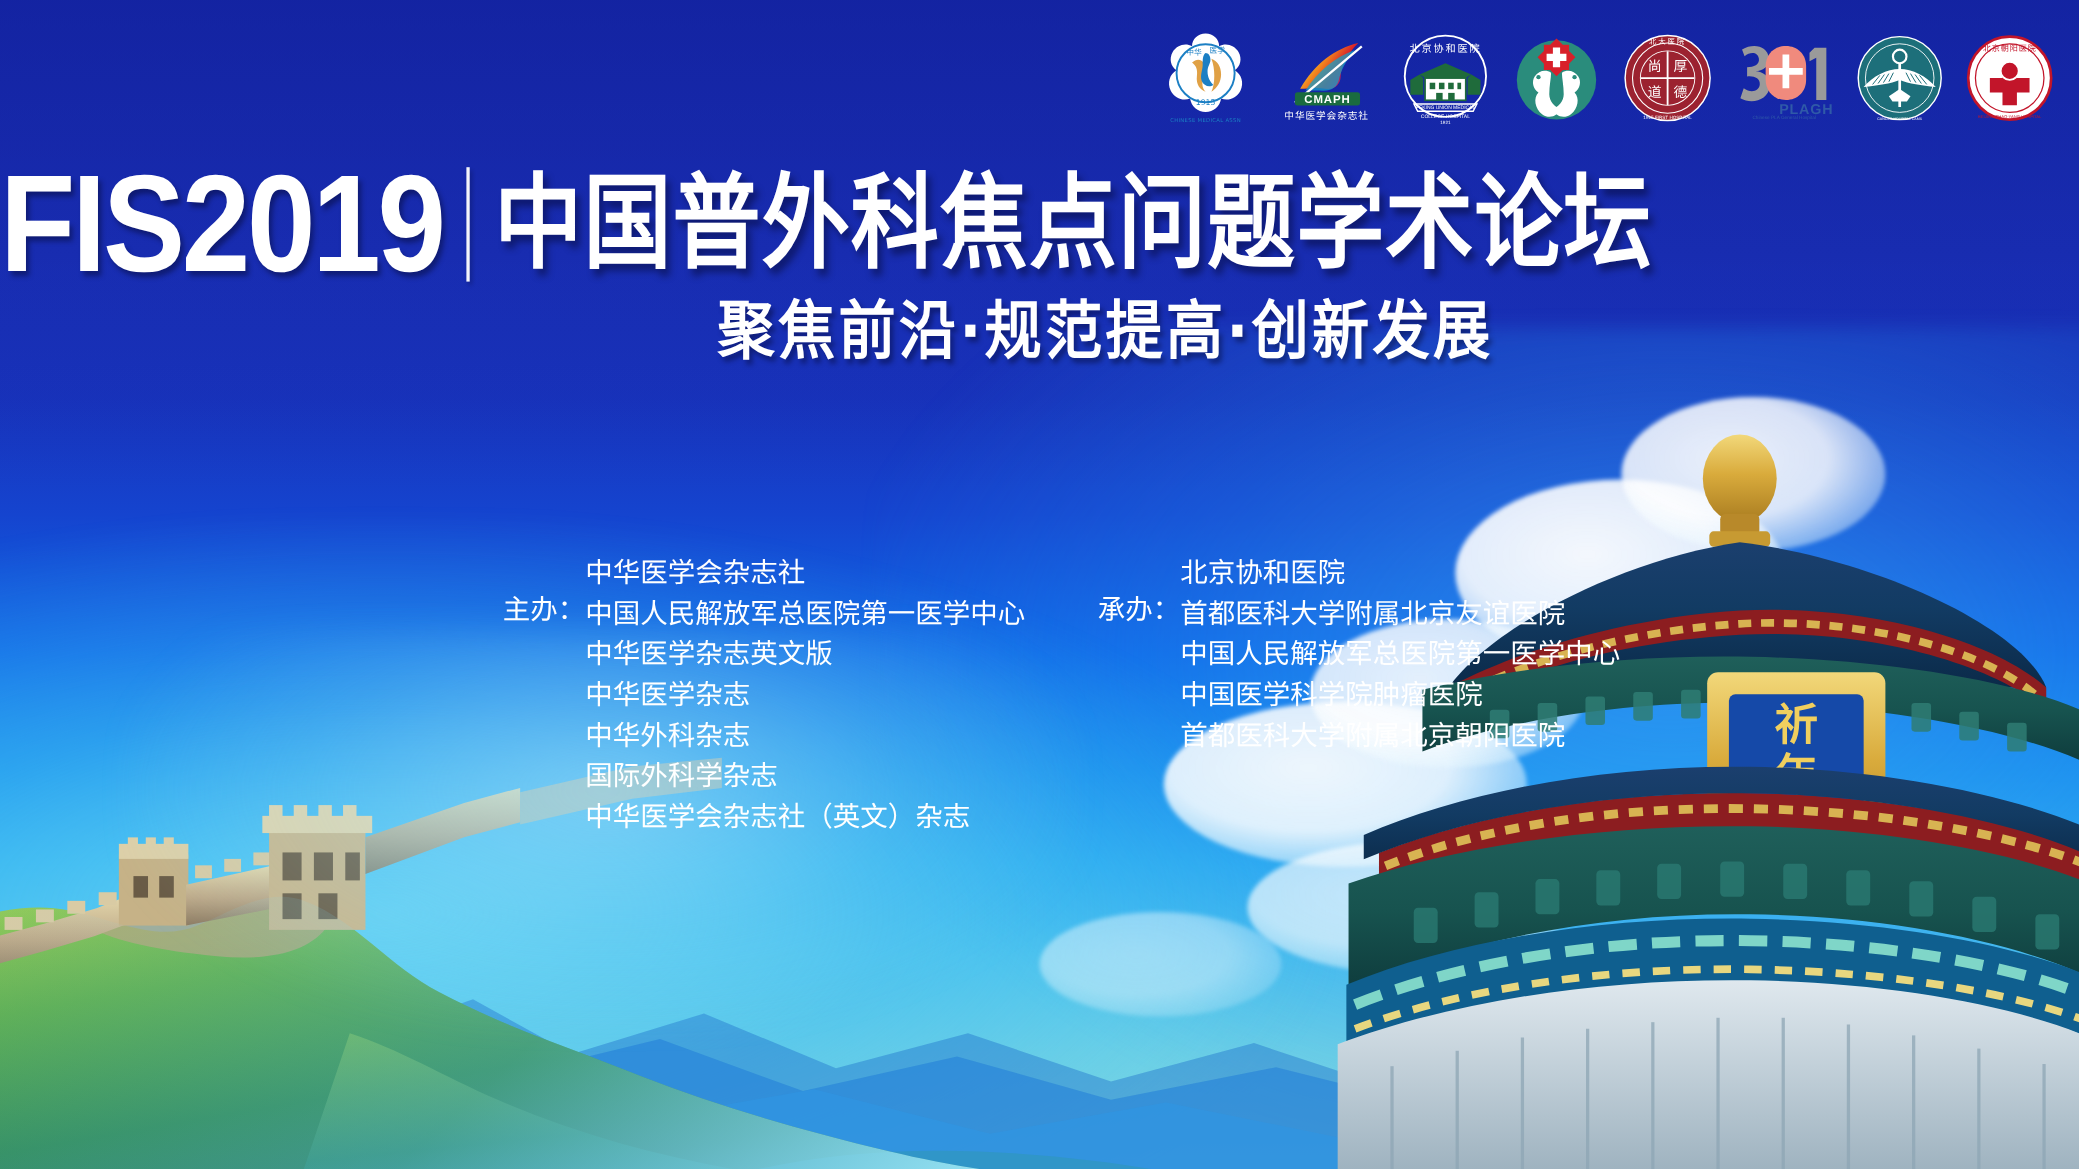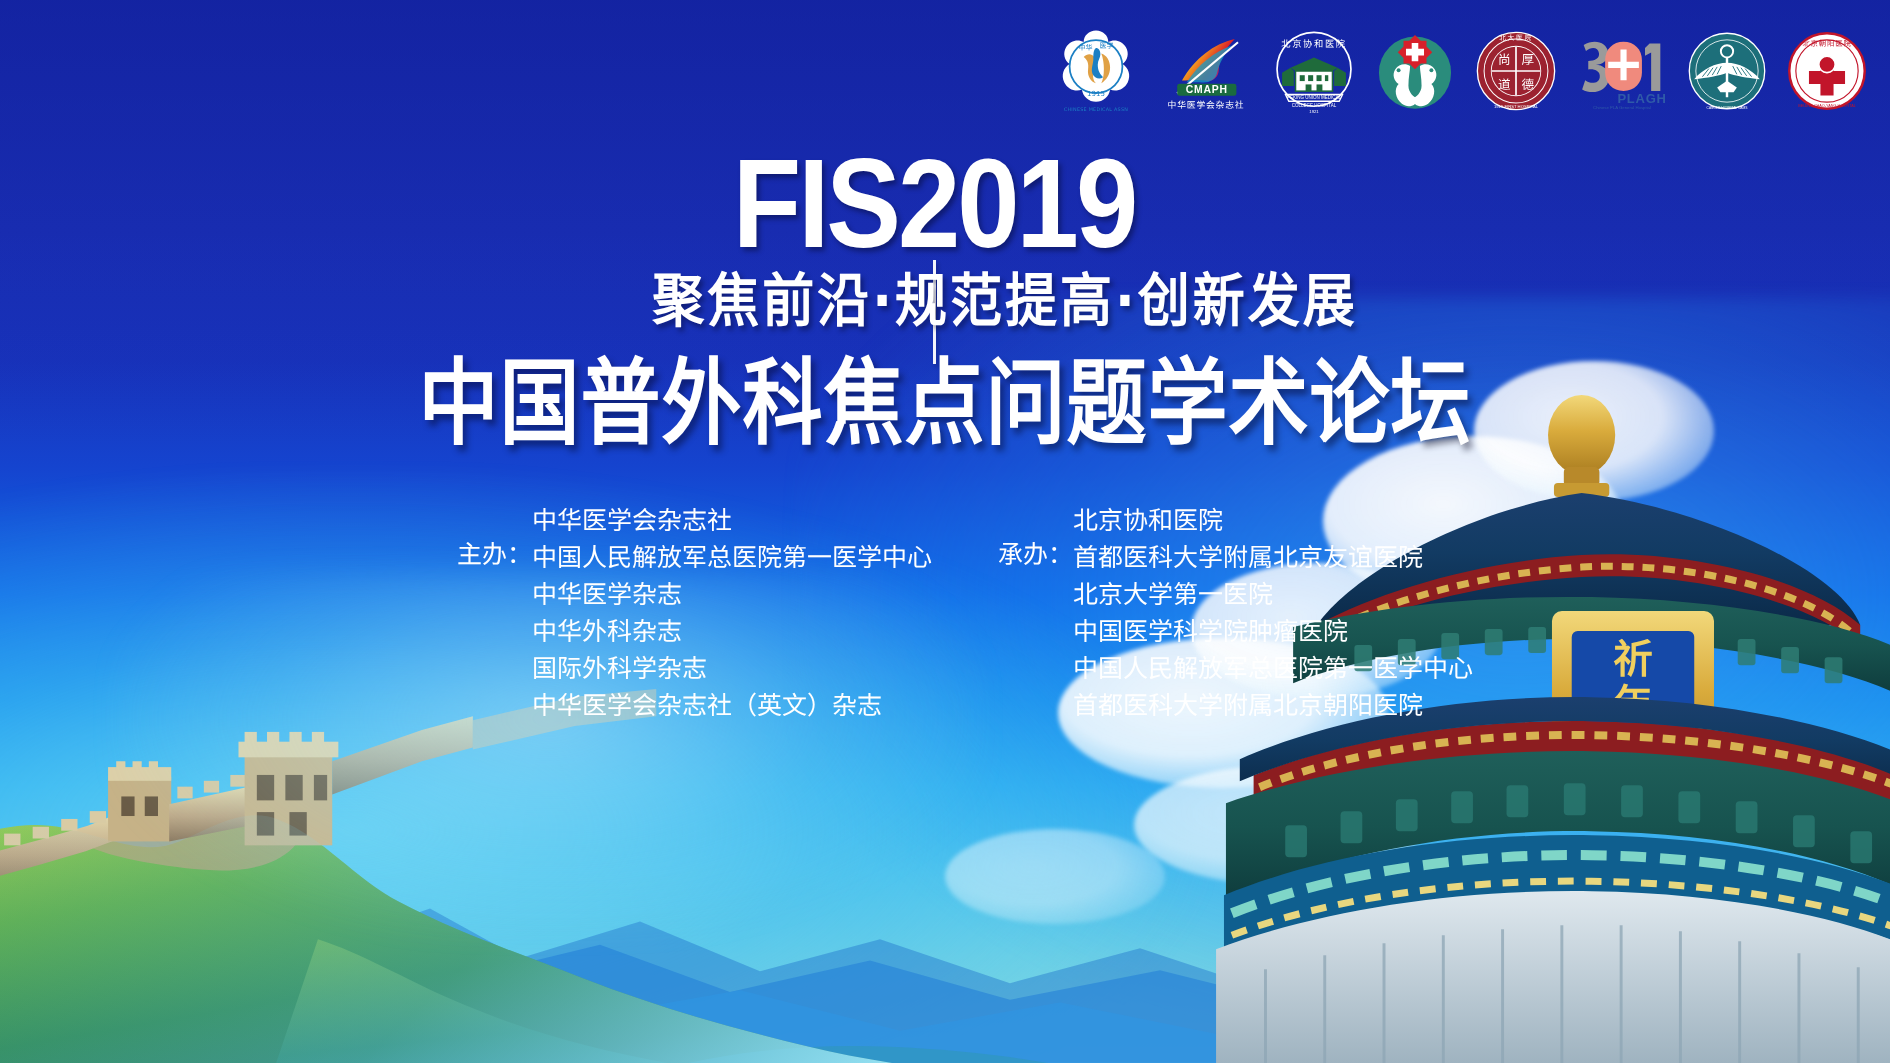--- a/index.html
+++ b/index.html
@@ -144,23 +144,21 @@
   .logo-item svg { display: block; }
 
   
   .title-row {
     position: absolute;
     top: 148px;
     left: 0;
     width: 100%;
     display: flex;
     align-items: center;
-    justify-content: center;
     z-index: 30;
-    flex-direction: column;
   }
   .fis-mark {
     font-family: "Liberation Sans", "DejaVu Sans", sans-serif;
     font-weight: 700;
     font-size: 112px;
     letter-spacing: -3px;
     color: #ffffff;
     line-height: 1;
     text-shadow: 3px 4px 5px rgba(0,0,20,.38);
     transform: scaleY(1.12);
@@ -661,33 +659,33 @@
   <div class="subtitle">聚焦前沿·规范提高·创新发展</div>
 
 
   <div class="orgs">
 
     <div class="org-col">
       <div class="org-label">主办：</div>
       <ul class="org-list">
         <li>中华医学会杂志社</li>
         <li>中国人民解放军总医院第一医学中心</li>
+        <li>中华医学杂志英文版</li>
         <li>中华医学杂志</li>
         <li>中华外科杂志</li>
         <li>国际外科学杂志</li>
         <li>中华医学会杂志社（英文）杂志</li>
       </ul>
     </div>
 
     <div class="org-col col-right">
       <div class="org-label">承办：</div>
       <ul class="org-list">
         <li>北京协和医院</li>
         <li>首都医科大学附属北京友谊医院</li>
-        <li>北京大学第一医院</li>
+        <li>中国人民解放军总医院第一医学中心</li>
         <li>中国医学科学院肿瘤医院</li>
-        <li>中国人民解放军总医院第一医学中心</li>
         <li>首都医科大学附属北京朝阳医院</li>
       </ul>
     </div>
   </div>
 
 </div>
 
 </body></html>

